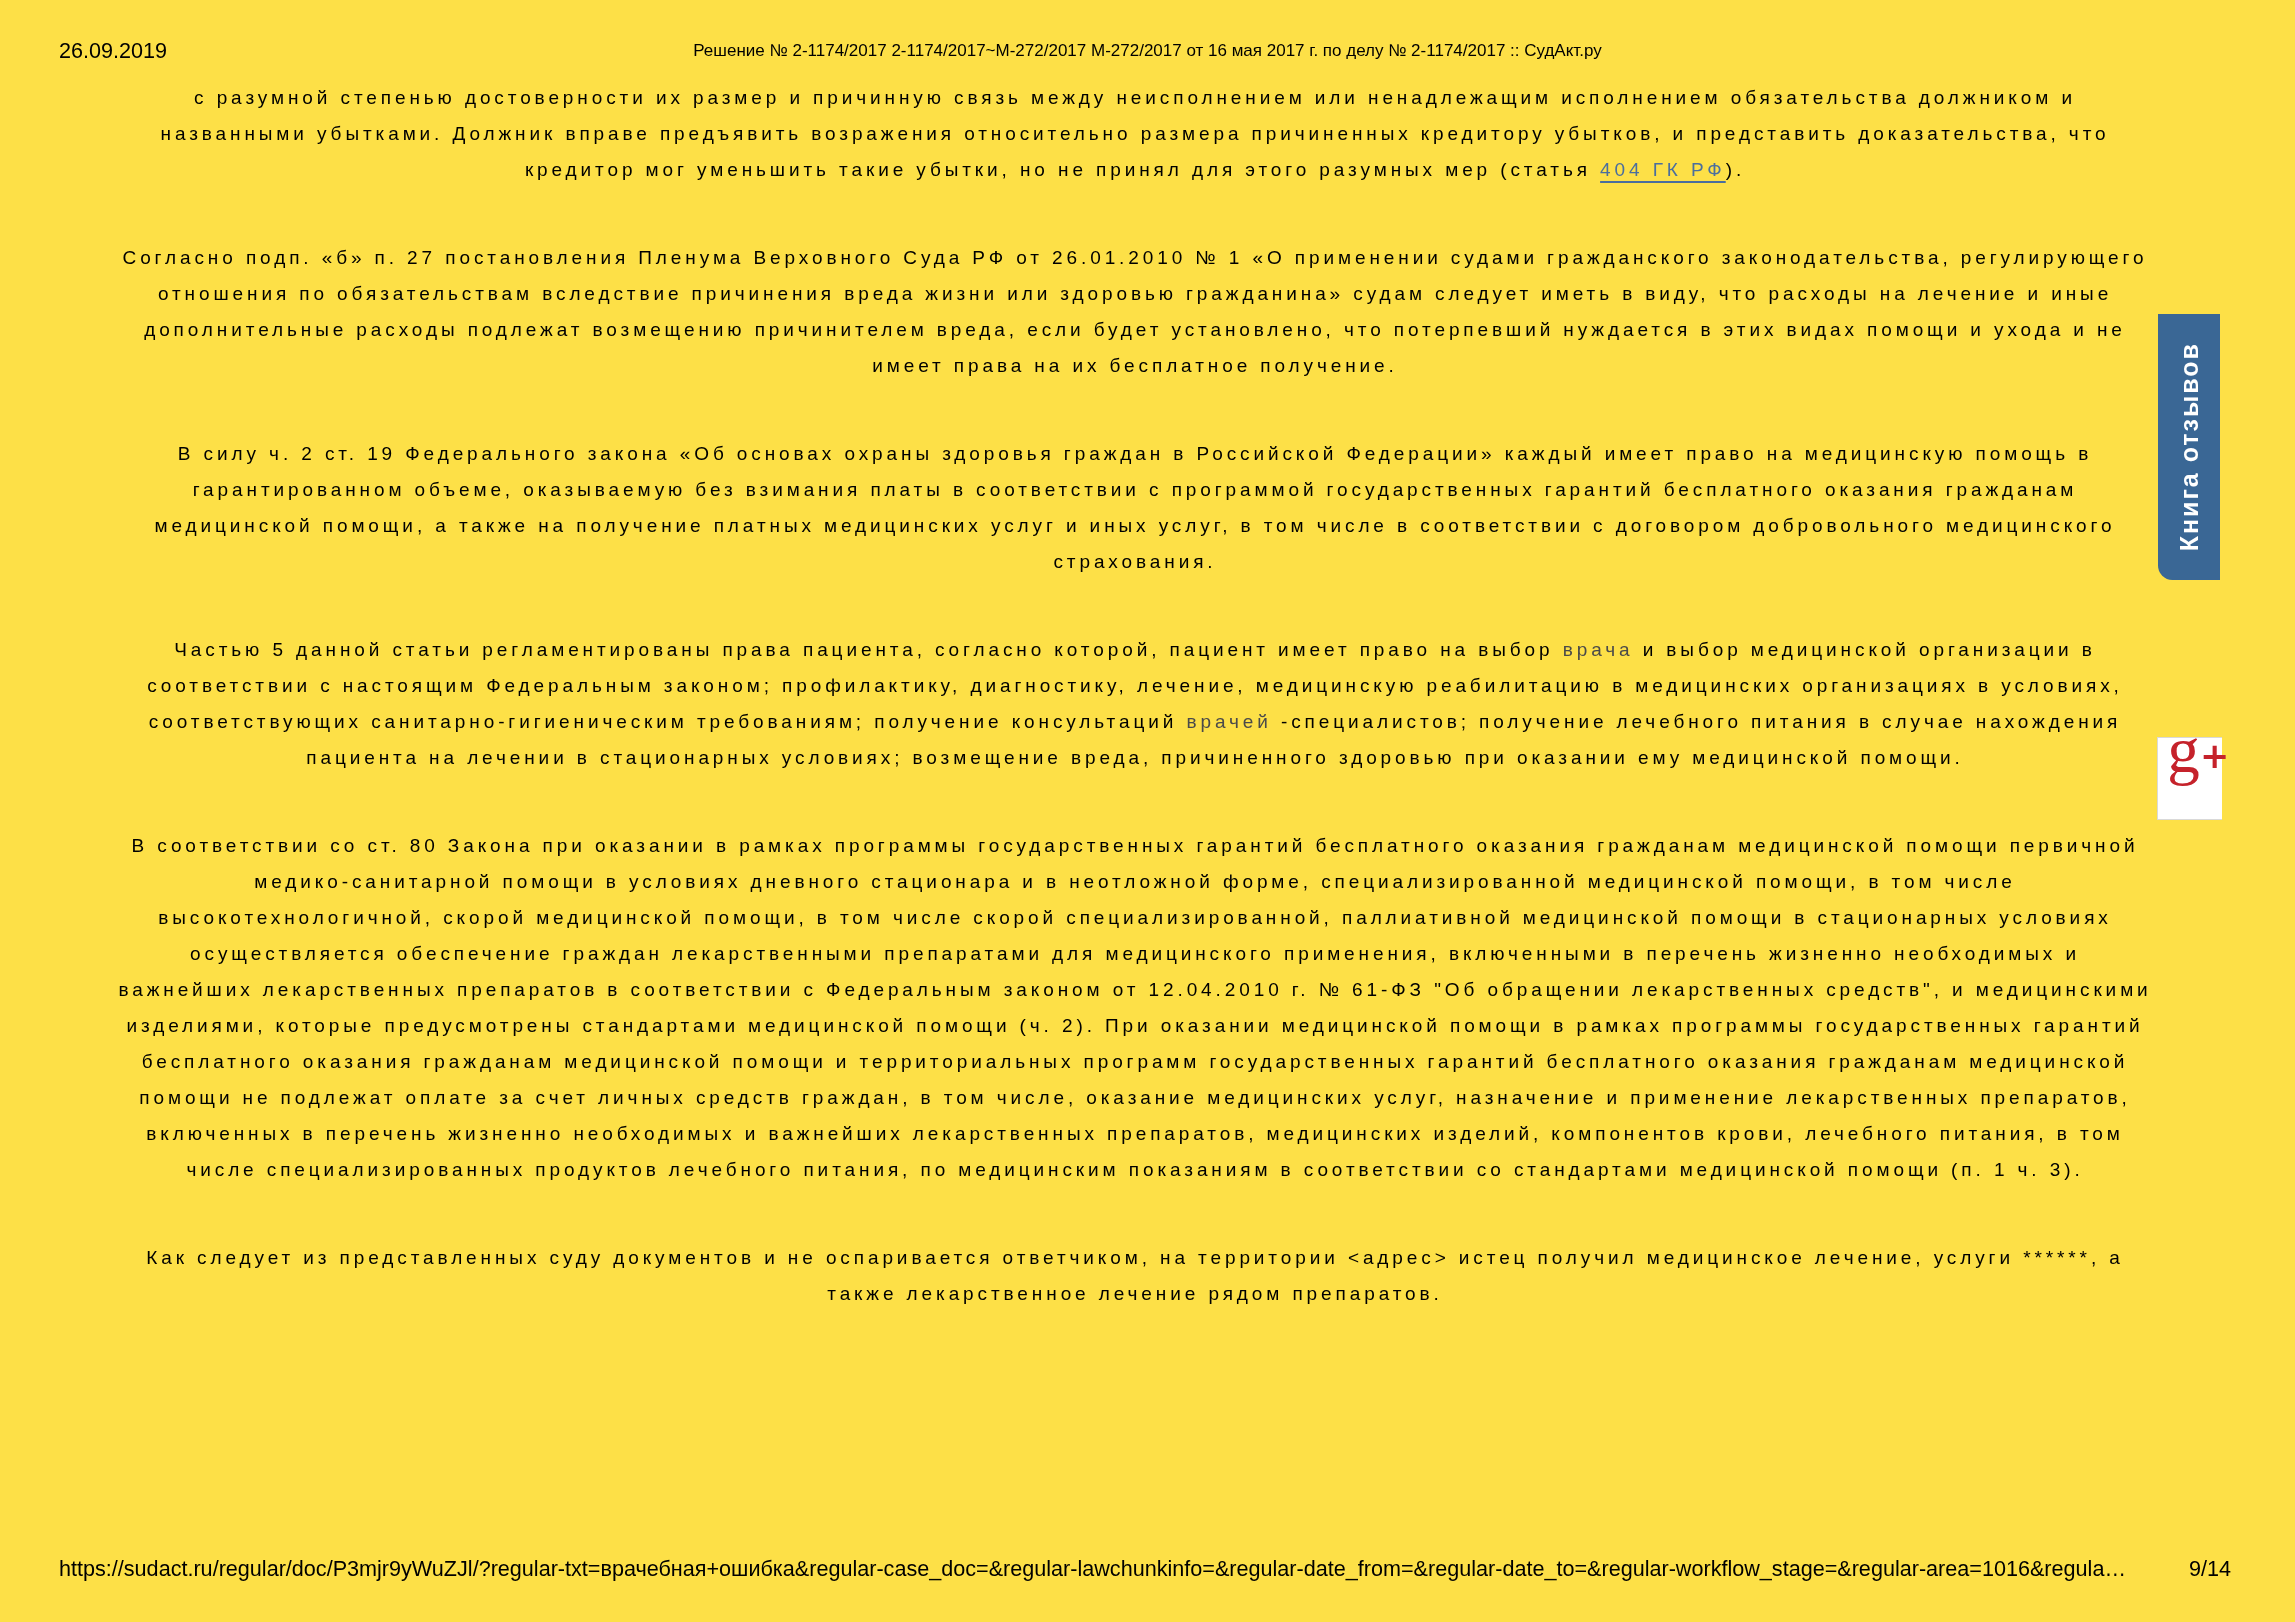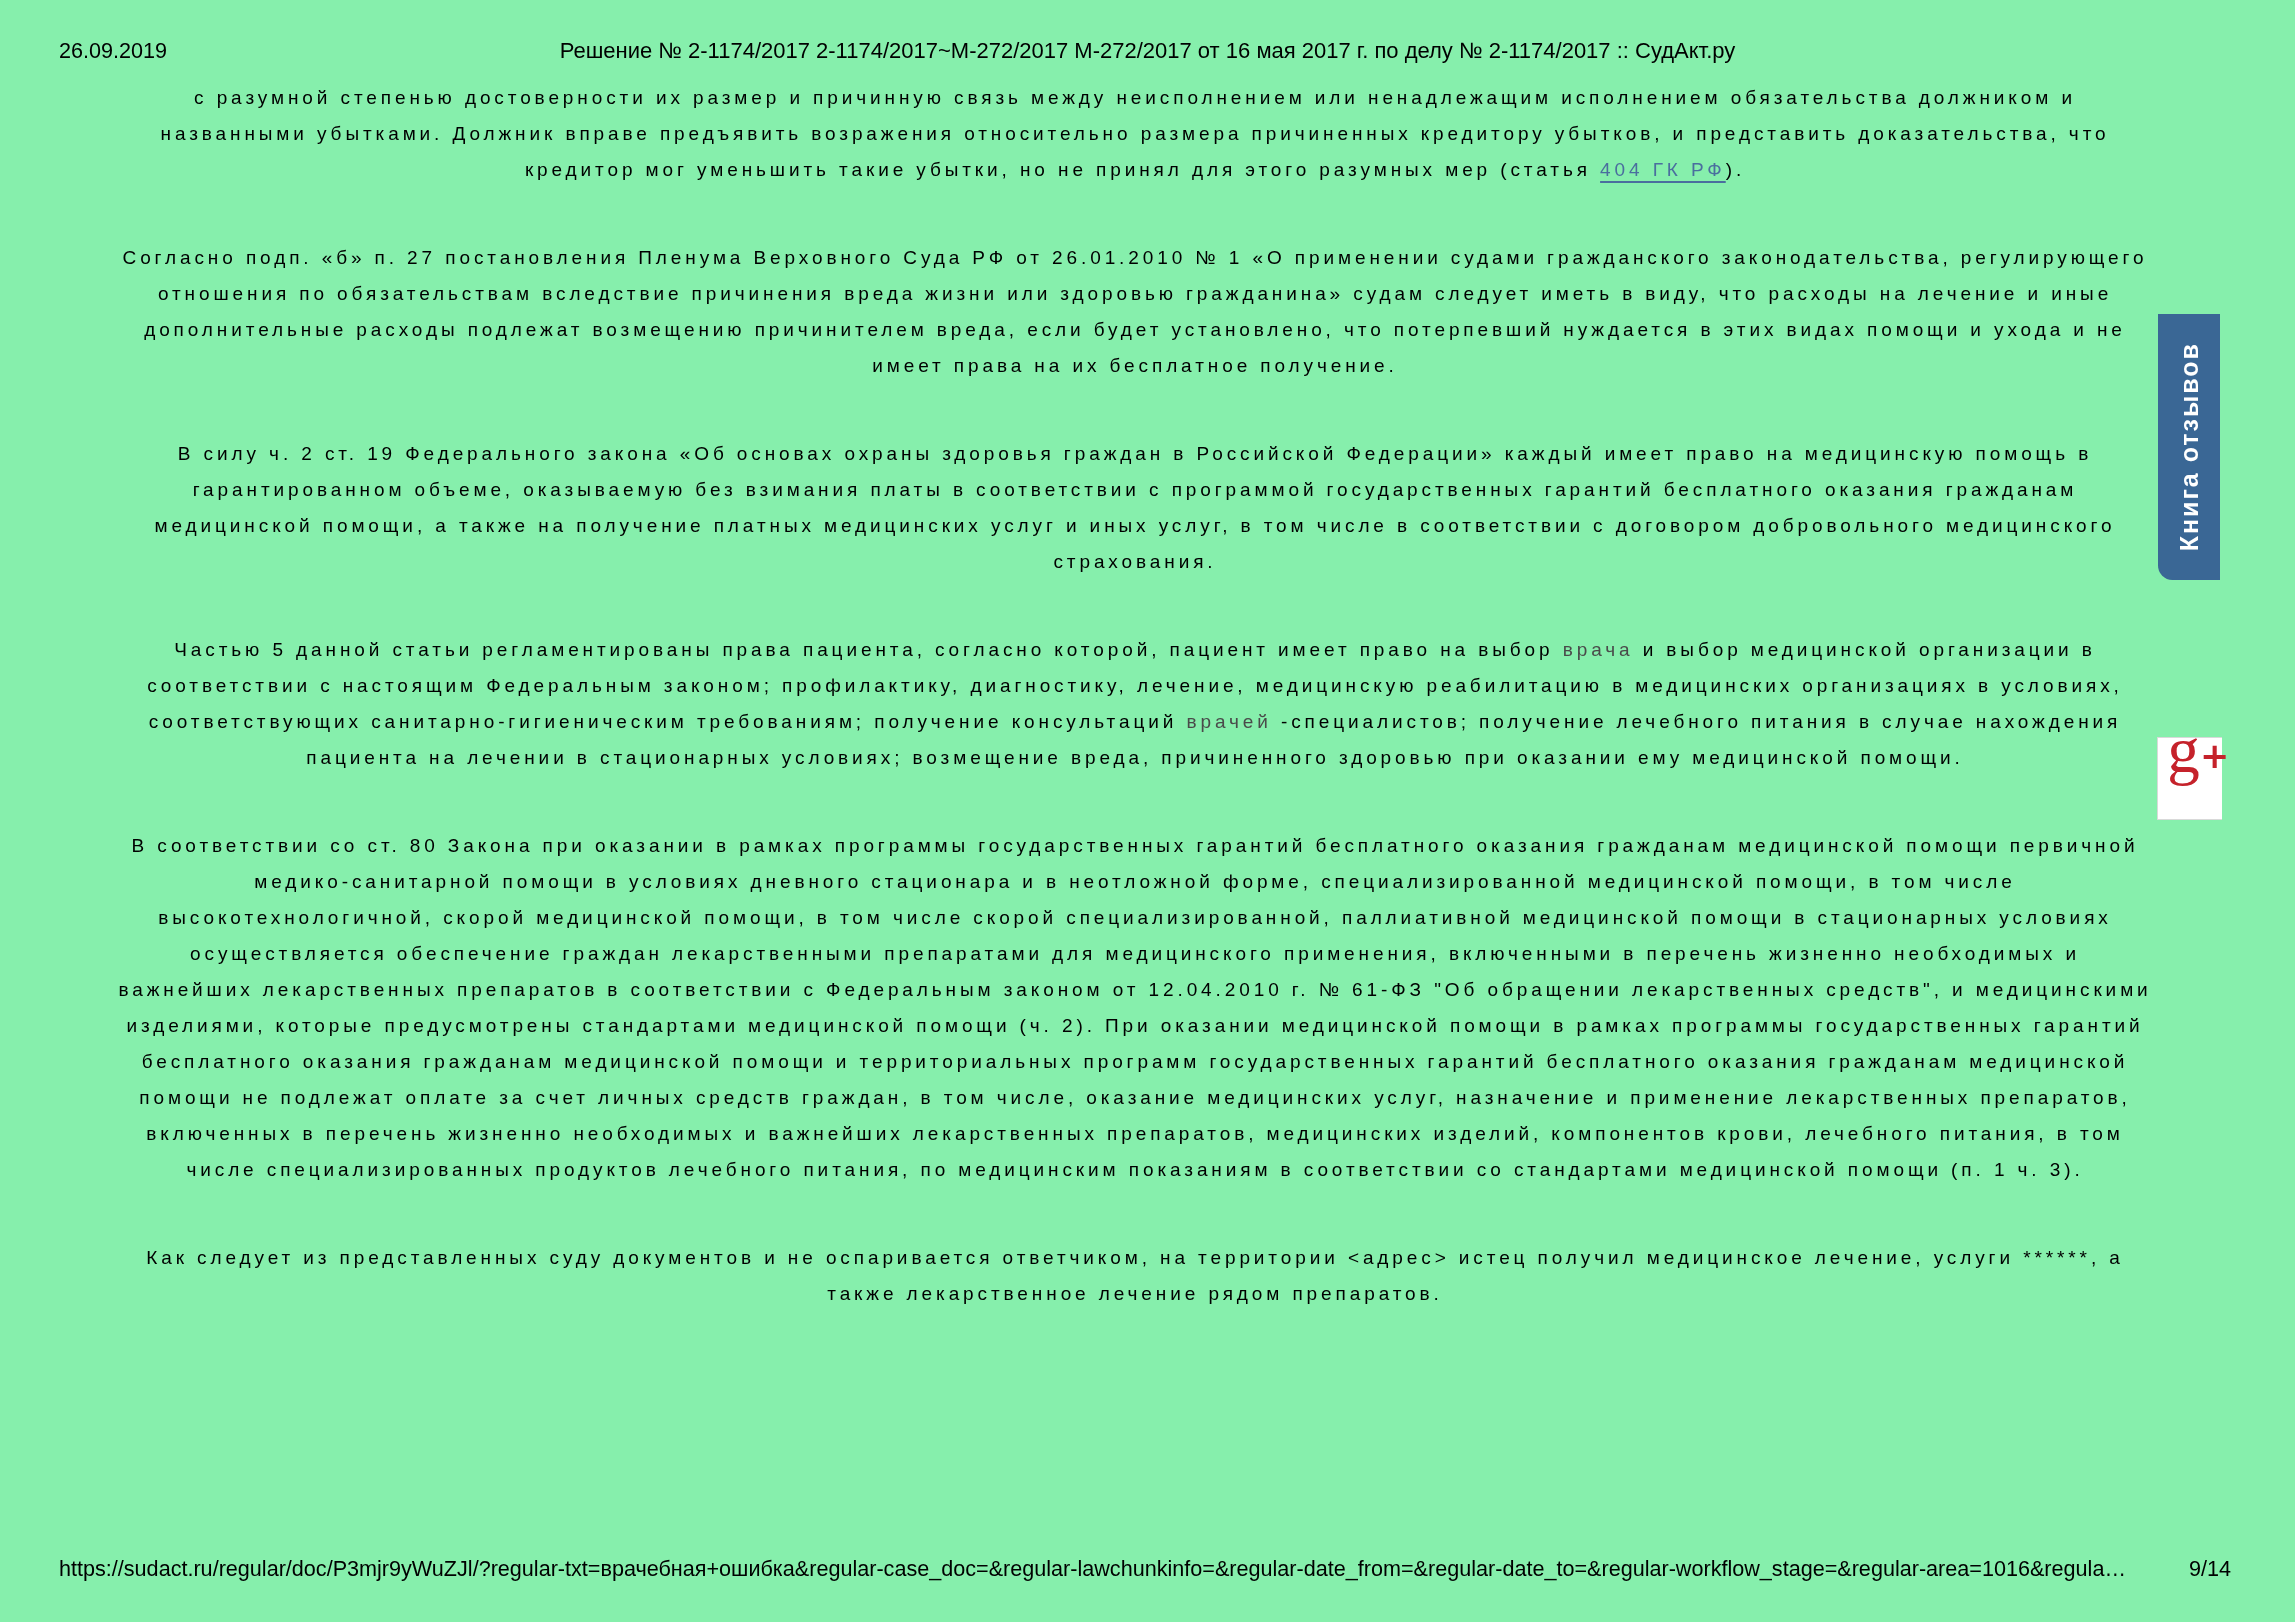--- a/index.html
+++ b/index.html
@@ -11,30 +11,30 @@
   }
   *{margin:0;padding:0;box-sizing:border-box;}
   html,body{background:#fff;}
   body{
     width:2295px;height:1622px;
     position:relative;
     overflow:hidden;
     font-family:"Liberation Sans","DejaVu Sans",sans-serif;
     color:#000;
   }
-  .sheet{position:absolute;inset:0;background:#86efac;padding-left:44px;}
+  .sheet{position:absolute;inset:0;background:#fde047;padding-left:44px;}
 
   
   .hdr-date{
     position:absolute;left:59px;top:38px;
     font-size:21.6px;line-height:26px;white-space:nowrap;
   }
   .hdr-title{
     position:absolute;left:0;top:38px;width:100%;
-    text-align:center;font-size:22px;line-height:26px;white-space:nowrap;
+    text-align:center;font-size:17px;line-height:26px;white-space:nowrap;
   }
   .ftr-url{
     position:absolute;left:59px;top:1556px;
     font-size:21.6px;line-height:26px;white-space:nowrap;text-align:center;
   }
   .ftr-page{
     position:absolute;right:64px;top:1556px;
     font-size:21.6px;line-height:26px;white-space:nowrap;
   }
 

